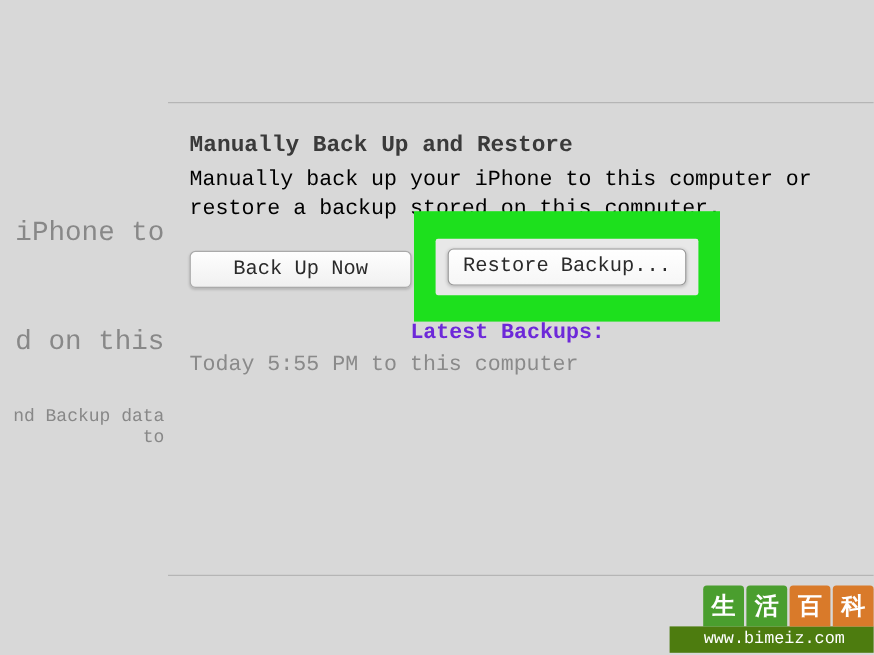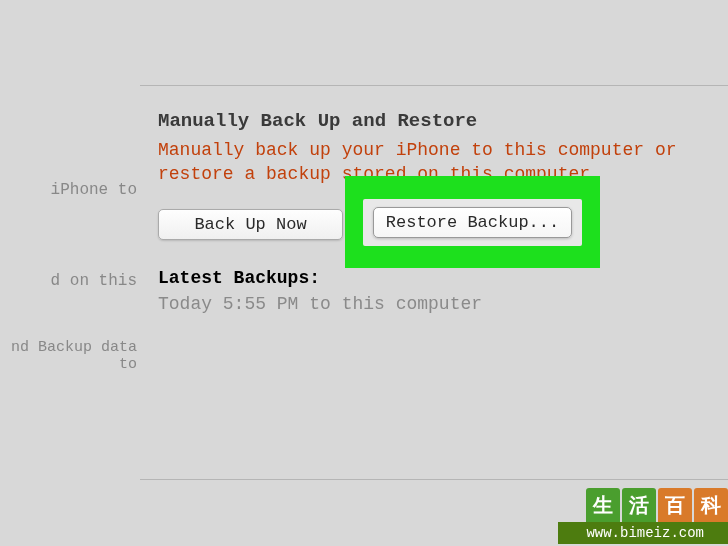--- a/index.html
+++ b/index.html
@@ -23,21 +23,21 @@
       left: 0;
       top: 0;
       width: 140px;
       height: 100%;
       background: #d8d8d8;
     }
     
     .left-text {
       position: absolute;
       color: #888;
-      font-size: 16px;
+      font-size: 23px;
       text-align: right;
       right: 3px;
     }
     
     .left-text.t1 { top: 181px; }
     .left-text.t2 { top: 272px; }
     .left-text.t3 { top: 339px; font-size: 15px; }
     
     .main-panel {
       position: absolute;
@@ -59,21 +59,21 @@
     
     .section-title {
       font-weight: bold;
       font-size: 19px;
       color: #3a3a3a;
       margin-bottom: 6px;
     }
     
     .section-desc {
       font-size: 18px;
-      color: #c2410c;
+      color: #000000;
       line-height: 1.35;
       margin-bottom: 22px;
     }
     
     .button-row {
       display: flex;
       gap: 12px;
       margin-bottom: 28px;
       position: relative;
     }
@@ -122,22 +122,23 @@
       box-shadow: 0 1px 0 rgba(255,255,255,0.5) inset, 0 1px 3px rgba(0,0,0,0.2);
     }
     
     .latest-section {
       margin-top: 6px;
     }
     
     .latest-title {
       font-weight: bold;
       font-size: 18px;
-      color: #000000;
+      color: #6d28d9;
       margin-bottom: 4px;
+      text-align: center;
     }
     
     .latest-line {
       font-size: 18px;
       color: #8a8a8a;
       line-height: 1.4;
     }
     
     .watermark {
       position: absolute;

